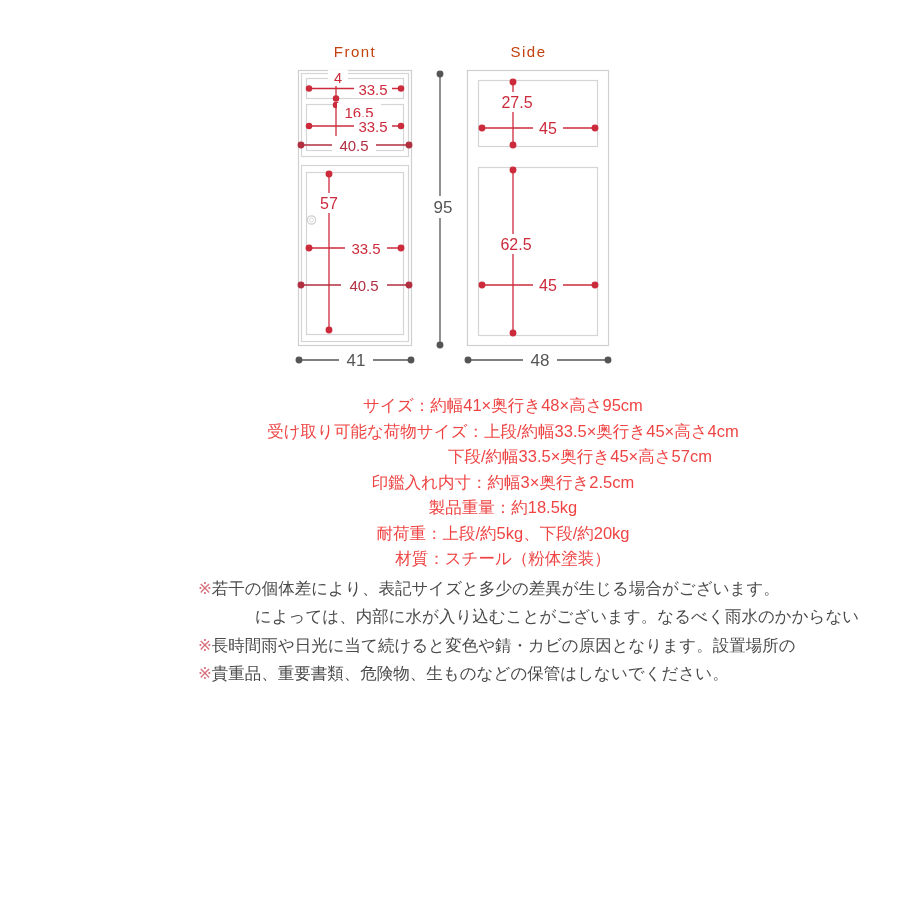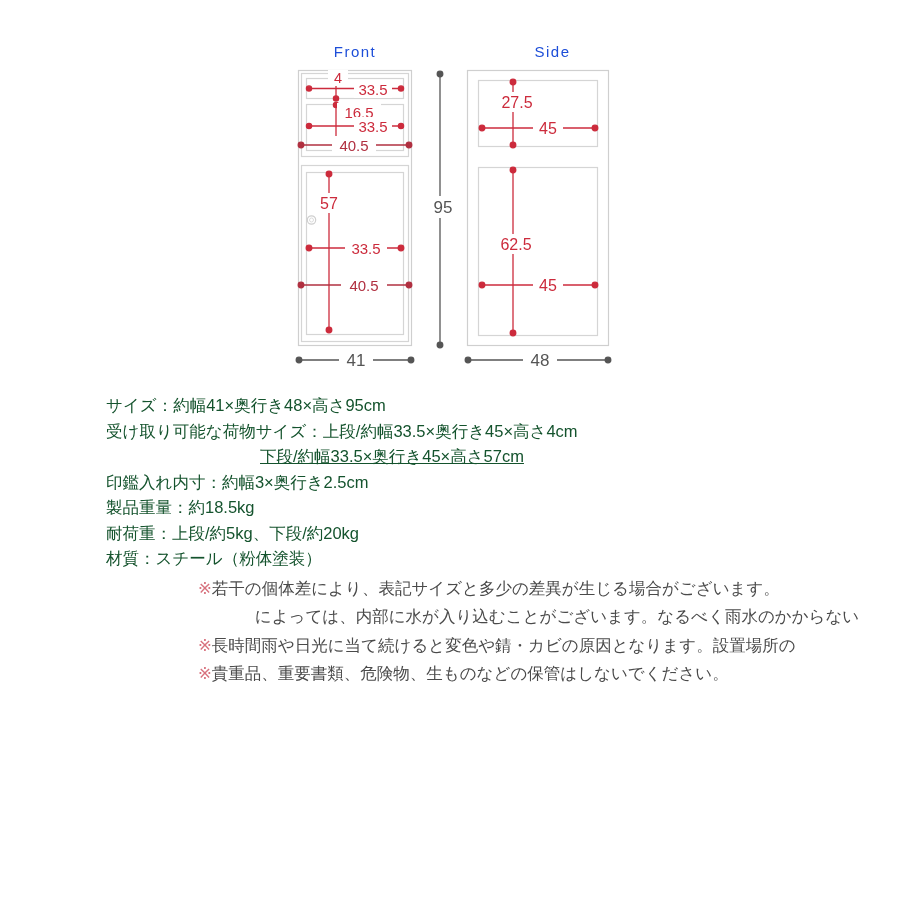--- a/index.html
+++ b/index.html
@@ -25,44 +25,45 @@
     height: 385px;
   }
   #diagram-svg {
     position: absolute;
     left: 0;
     top: 0;
   }
   .view-title {
     position: absolute;
     font-size: 15px;
-    color: #1d4ed8;
+    color: #c2410c;
     letter-spacing: 1.5px;
     text-align: center;
     white-space: nowrap;
   }
   #front-title { left: 295px; top: 43px; width: 120px; }
-  #side-title  { left: 490px; top: 43px; width: 125px; }
+  #side-title  { left: 466px; top: 43px; width: 125px; }
 
   
   #spec-block {
     position: absolute;
     left: 0;
     top: 393px;
     width: 900px;
   }
   .spec-line {
     font-size: 16.5px;
     line-height: 25.5px;
-    color: #14532d;
+    color: #ef4444;
     white-space: nowrap;
     margin: 0;
     padding: 0 0 0 106px;
-  }
-  .spec-line.indent-sub { padding-left: 260px; text-decoration: underline; }
+    text-align: center;
+  }
+  .spec-line.indent-sub { padding-left: 260px; }
   .note-line {
     font-size: 16.5px;
     line-height: 28.5px;
     color: #4a4a4a;
     white-space: nowrap;
     margin: 0;
     padding-left: 154px;
   }
   .note-line.hang { padding-left: 170px; text-align: center; }
   .note-mark {

